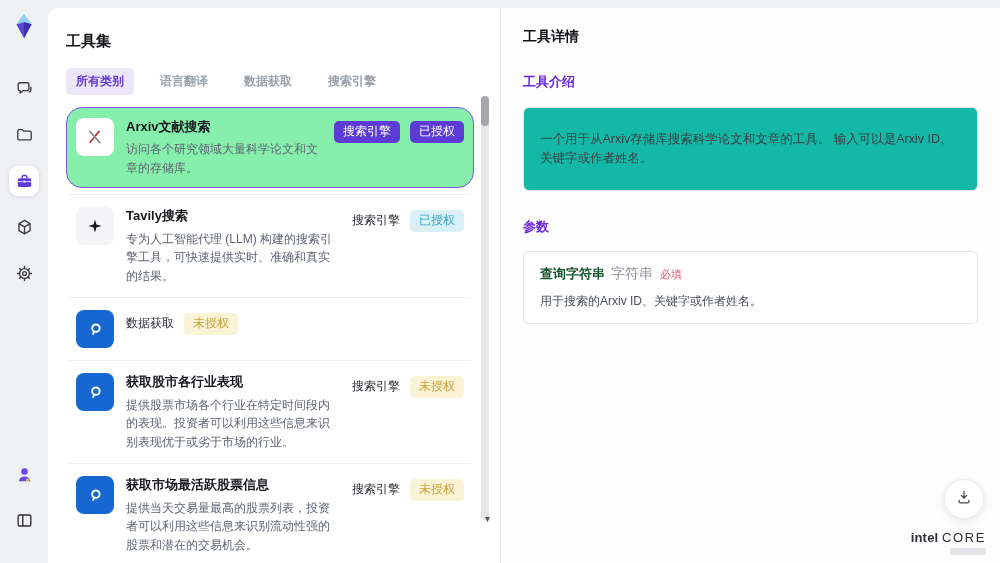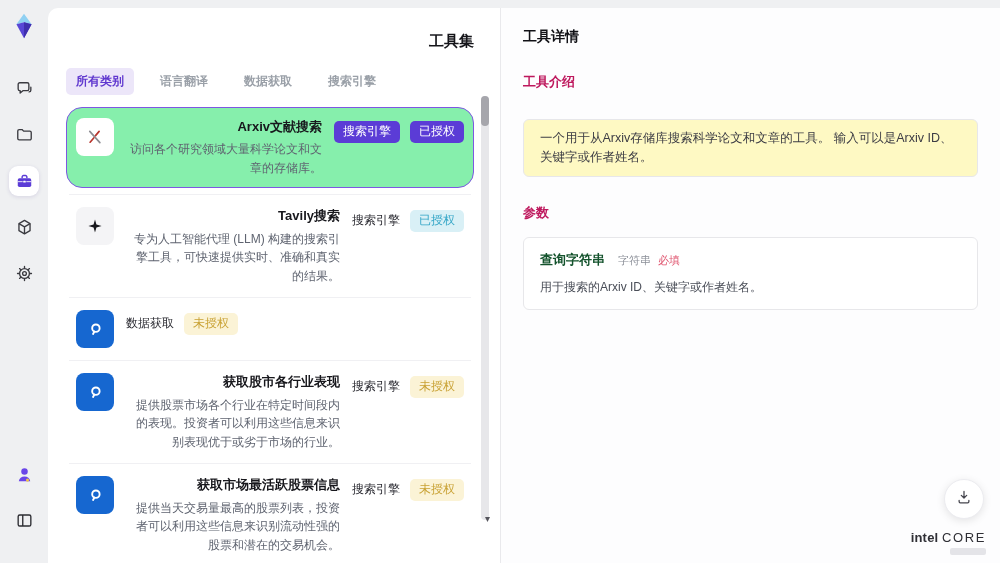--- a/index.html
+++ b/index.html
@@ -11,21 +11,21 @@
   .rail-logo { width:28px; height:28px; margin-bottom:34px; }
   .nav-item { width:30px; height:30px; border-radius:9px; display:flex; align-items:center; justify-content:center; margin-bottom:16px; cursor:pointer; }
   .nav-item.active { background:#ffffff; box-shadow:0 1px 4px rgba(40,20,120,.12); }
   .rail-bottom { margin-top:auto; display:flex; flex-direction:column; align-items:center; }
   .rail svg { display:block; }
 
   
   .sheet { position:absolute; left:48px; top:8px; right:0; bottom:0; background:#ffffff; border-top-left-radius:10px; display:flex; overflow:hidden; }
 
   
-  .list-panel { width:452px; flex:none; position:relative; padding:18px 26px 0 18px;text-align:right; }
+  .list-panel { width:452px; flex:none; position:relative; padding:18px 26px 0 18px; }
   .panel-title { font-size:15px; font-weight:bold; color:#15151a; margin-top:6px; }
   .tabs { display:flex; align-items:center; gap:16px; margin-top:17px;font-weight:bold; }
   .tab { font-size:12px; color:#9aa0a8; padding:5px 10px; border-radius:5px; cursor:pointer; white-space:nowrap; }
   .tab.active { background:#ece6f9; color:#6038cf; }
 
   .cards { margin-top:12px; }
   .card { display:flex; gap:12px; padding:10px 9px; position:relative; border:1.5px solid transparent; }
   .card.selected { border:1.5px solid #7e57e2; background:#86efac; border-radius:16px; }
   .divider { height:1px; background:#f0f0f3; margin:1px 3px; }
   .tool-icon { width:38px; height:38px; border-radius:8px; flex:none; display:flex; align-items:center; justify-content:center; }
@@ -42,26 +42,26 @@
   .badge-yellow { background:#fbf3d6; color:#c9a235; }
   .badge-plain  { color:#2c2c33; padding:3px 0; }
 
   .scroll-track { position:absolute; right:11px; top:88px; height:424px; width:8px; background:#e7e7ea; border-radius:4px; }
   .scroll-thumb { position:absolute; right:11px; top:88px; width:8px; height:30px; background:#a6a6ac; border-radius:4px; }
   .scroll-caret { position:absolute; right:10px; top:506px; font-size:10px; color:#55555c; line-height:1; }
 
   
   .detail-panel { flex:1; border-left:1px solid #e9e9ec; background:#fdfdfe; padding:20px 22px; position:relative; }
   .detail-title { font-size:14px; font-weight:bold; color:#111116; }
-  .section-h { font-size:13px; font-weight:bold; color:#be185d; margin-top:27px; }
-  .info-box { margin-top:28px; border:1px solid #e7e7ea; border-radius:6px; background:#fef9c3; padding:9px 16px; font-size:12.5px; color:#3c3c44; line-height:1.5; }
+  .section-h { font-size:13px; font-weight:bold; color:#6d28d9; margin-top:27px; }
+  .info-box { margin-top:16px; border:1px solid #e7e7ea; border-radius:6px; background:#14b8a6; padding:22px 16px; font-size:12.5px; color:#3c3c44; line-height:1.5; }
   .param-box { margin-top:15px; border:1px solid #e7e7ea; border-radius:6px; background:#ffffff; padding:13px 16px; }
   .param-head { display:flex; align-items:baseline; }
   .param-name { font-size:13px; font-weight:bold; color:#14532d; }
-  .param-type { font-size:11px; color:#8b8f98; margin-left:13px; }
+  .param-type { font-size:14px; color:#8b8f98; margin-left:6px; }
   .param-required { font-size:11px; color:#e0556f; margin-left:7px; }
   .param-desc { font-size:12px; color:#4a4e58; margin-top:10px; }
 
   
   .fab { position:absolute; right:16px; bottom:44px; width:40px; height:40px; border-radius:50%; background:#ffffff; border:1px solid #ececf0; box-shadow:0 2px 8px rgba(0,0,0,.10); display:flex; align-items:center; justify-content:center; cursor:pointer; }
   .brand { position:absolute; right:14px; bottom:8px; text-align:right; color:#2f2f35; }
   .brand-line { font-size:13px; white-space:nowrap; }
   .brand-intel { font-weight:bold; letter-spacing:.2px; }
   .brand-core { font-size:13px; letter-spacing:1.6px; }
   .brand-sub { width:36px; height:7px; background:#e4e4e8; border-radius:2px; margin:3px 0 0 auto; }

